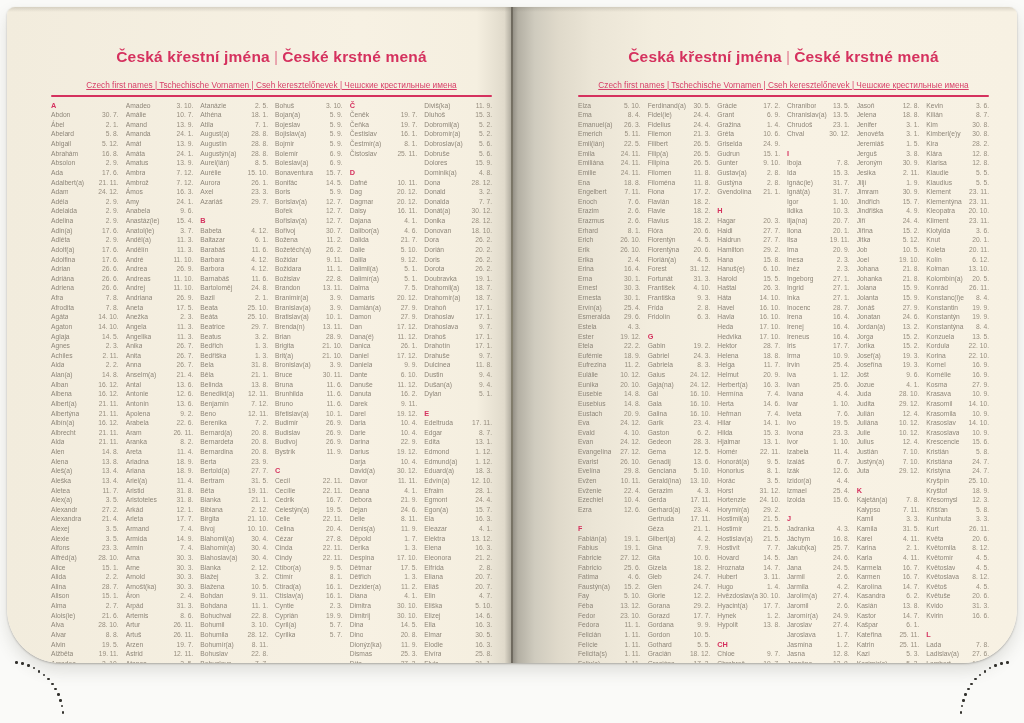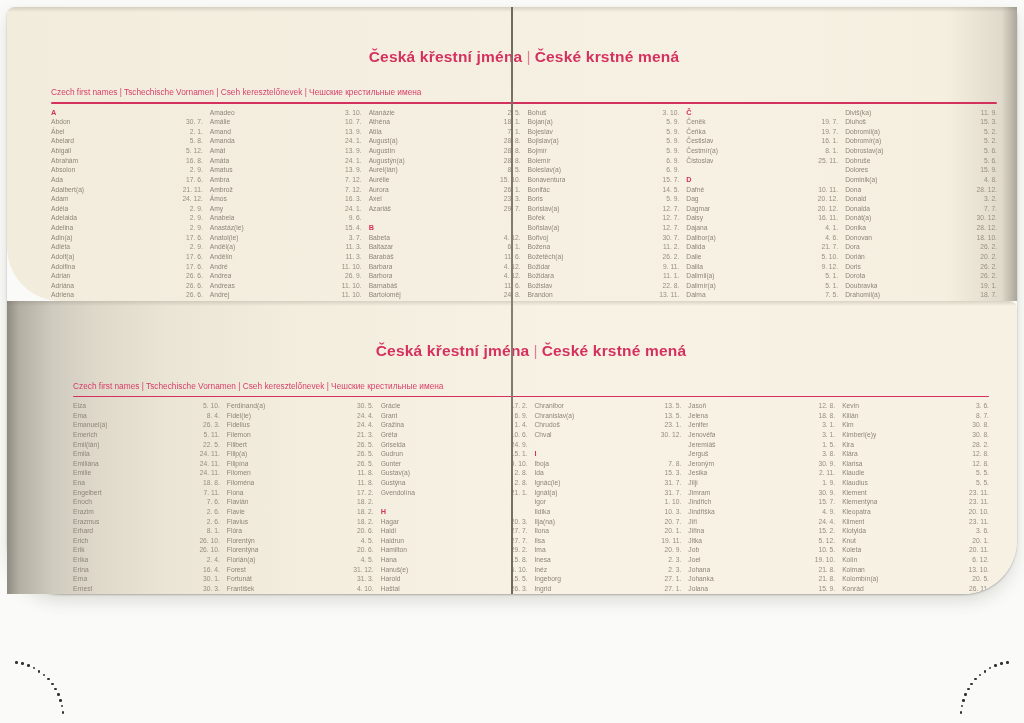--- a/index.html
+++ b/index.html
@@ -6,25 +6,24 @@
   * { box-sizing:border-box; }
   html,body { margin:0; padding:0; }
   body {
     width:1024px; height:723px; overflow:hidden;
     background:#fafaf8;
     font-family:"Liberation Sans", sans-serif;
   }
   .stage { position:relative; width:1024px; height:723px; overflow:hidden; }
 
   .book {
-    position:absolute; left:7px; top:7px; width:1010px; height:587px;
+    position:absolute; left:7px; top:7px; width:1010px; height:656px;
     display:flex;
     border-radius:8px 8px 54px 54px;
     box-shadow:0 1px 2px rgba(70,64,52,.35), 0 8px 16px rgba(70,64,52,.15);
-    flex-direction:column;
   }
   .page { position:relative; flex:1; min-width:0; overflow:hidden; }
   .page.left  {
     border-radius:8px 0 0 54px;
     background:linear-gradient(90deg,#f2ecdd 0%, #f7f1e3 70%, #f5efe0 93%, #e0dacb 98.5%, #aaa69a 100%);
   }
   .page.right {
     border-radius:0 8px 54px 0;
     background:linear-gradient(90deg,#8f8b81 0%, #b3afa3 1.2%, #cfcbbe 4.5%, #dfd9ca 9%, #ebe5d6 16%, #f3edde 28%, #f8f2e4 55%, #f7f1e3 100%);
   }
@@ -41,22 +40,22 @@
 
   .page-inner { position:absolute; inset:0; padding:41px 20px 0 44px; }
   .page.right .page-inner { padding:41px 28px 0 66px; }
 
   .page-title {
     text-align:center; font-size:15.5px; line-height:18px; font-weight:bold;
     color:var(--accent); letter-spacing:.2px; white-space:nowrap;
   }
   .title-divider { font-weight:normal; opacity:.6; padding:0 4px; }
   .page-subtitle {
-    text-align:left; font-size:8.3px; line-height:10px; margin-top:21px;
-    color:var(--accent); opacity:.93; white-space:nowrap;
+    text-align:center; font-size:8.3px; line-height:10px; margin-top:14px;
+    color:var(--accent); opacity:.93; white-space:nowrap;text-decoration:underline;
   }
   .rule { height:1.6px; background:var(--accent); margin-top:5px; border-radius:1px; }
   .rule.bottom { margin-top:2px; }
 
   .cols { display:flex; gap:7px; margin-top:4px; height:568.2px; overflow:hidden; }
   .col { flex:1; min-width:0; }
   .row {
     display:flex; justify-content:space-between;
     height:9.63px; line-height:9.63px; font-size:6.7px;
     white-space:nowrap; overflow:hidden; color:var(--ink);

